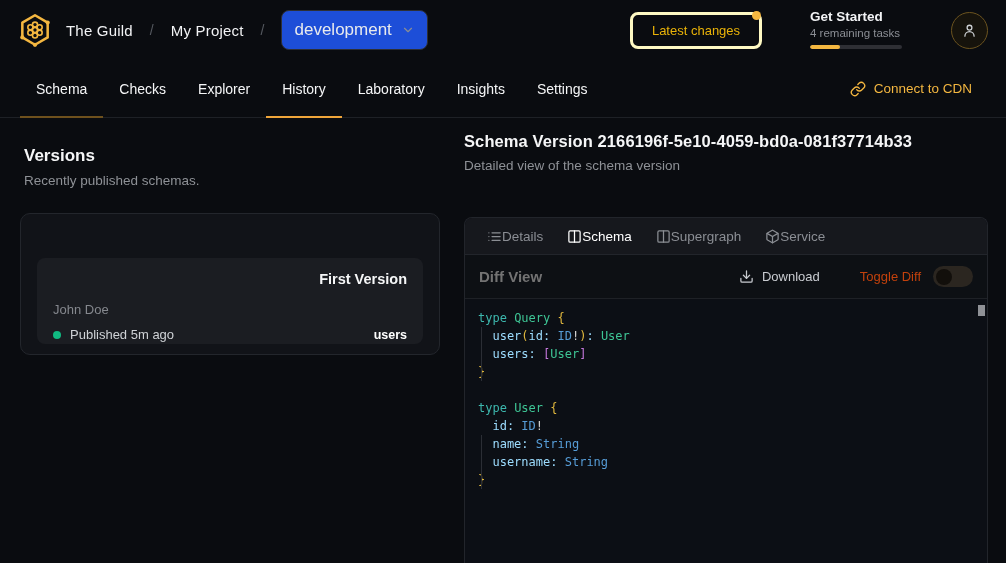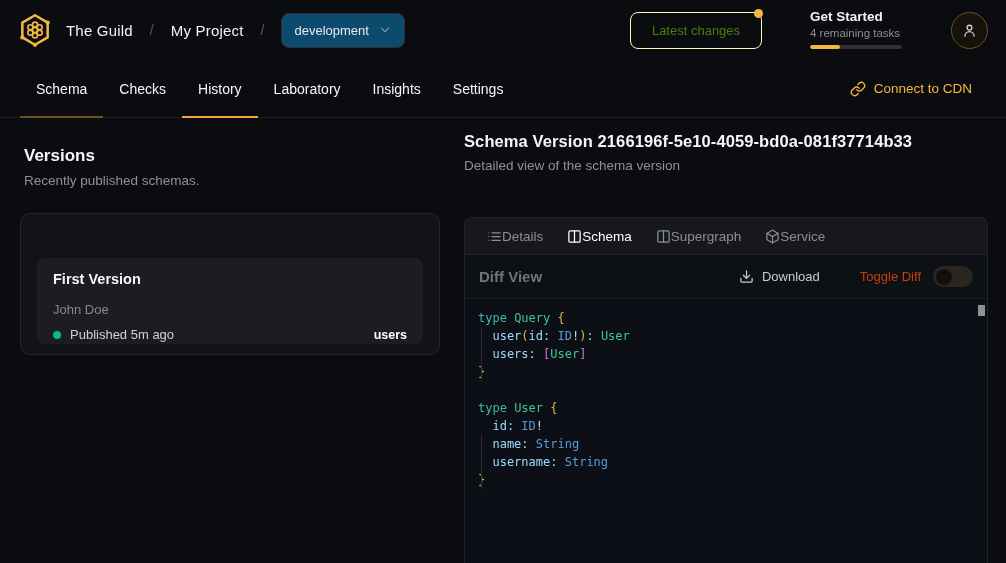--- a/index.html
+++ b/index.html
@@ -12,27 +12,27 @@
     overflow:hidden;
   }
   
   .header { position:absolute; top:0; left:0; width:1006px; height:60px; }
   .logo { position:absolute; left:16px; top:11px; width:38px; height:38px; }
   .crumbs { position:absolute; left:66px; top:0; height:60px; display:flex; align-items:center; gap:17px; font-size:15px; }
   .crumb { color:#f2f3f5; letter-spacing:.2px; cursor:pointer; }
   .crumb-sep { color:#565a61; font-size:14px; }
   .target-dd {
     display:flex; align-items:center; gap:9px;
-    background:#0c4a6e; border:1px solid #2d2f35; border-radius:8px;
-    padding:9px 12px; font-size:13px; color:#e8eaed; cursor:pointer;
+    background:#1d4ed8; border:1px solid #2d2f35; border-radius:8px;
+    padding:9px 12px; font-size:17px; color:#e8eaed; cursor:pointer;
   }
   .latest-btn {
     position:absolute; left:630px; top:12px; width:132px; height:37px;
-    border:1px solid #fef9c3; border-radius:8px; background:transparent;
-    color:#4d7c0f; font-size:13px; display:flex; align-items:center; justify-content:center;
+    border:3px solid #fef9c3; border-radius:8px; background:transparent;
+    color:#eab308; font-size:13px; display:flex; align-items:center; justify-content:center;
     cursor:pointer;
   }
   .latest-dot { position:absolute; top:-4px; right:-2px; width:9px; height:9px; border-radius:50%; background:#f4b740; }
   .get-started { position:absolute; left:810px; top:9px; width:96px; cursor:pointer; }
   .gs-title { font-size:13.5px; font-weight:600; color:#f2f3f5; }
   .gs-sub { margin-top:3px; font-size:11.5px; color:#8b8e94; }
   .gs-track { margin-top:6px; width:92px; height:4px; border-radius:2px; background:#2e2f34; overflow:hidden; }
   .gs-fill { height:100%; border-radius:2px; background:#f4b740; }
   .avatar {
     position:absolute; left:951px; top:12px; width:37px; height:37px; border-radius:50%;
@@ -50,21 +50,21 @@
   .versions-head { position:absolute; left:24px; top:146px; }
   .vh-title { font-size:17px; font-weight:700; color:#f5f6f7; }
   .vh-sub { margin-top:7px; font-size:13.5px; color:#8e9196; }
   .versions-card {
     position:absolute; left:20px; top:213px; width:420px; height:142px;
     background:#111318; border:1px solid #23262c; border-radius:10px; padding:12px 16px;
   }
   .version-item {
     margin-top:32px; background:#1b1d22; border-radius:8px; height:86px; padding:13px 16px; cursor:pointer;
   }
-  .vi-name { font-size:14.5px; font-weight:600; color:#f5f6f7; }
+  .vi-name { font-size:14.5px; font-weight:600; color:#f5f6f7;text-align:right; }
   .vi-author { margin-top:15px; font-size:13px; color:#85888e; }
   .vi-row { margin-top:10px; display:flex; align-items:center; font-size:13px; color:#cfd2d6; }
   .vi-dot { width:8px; height:8px; border-radius:50%; background:#10b981; margin-right:9px; }
   .vi-service { margin-left:auto; font-size:12.5px; font-weight:700; color:#ffffff; }
   
   .detail-head { position:absolute; left:464px; top:132px; width:530px; }
   .dh-title { font-size:16.5px; font-weight:700; color:#f5f6f7; letter-spacing:.1px; }
   .dh-sub { margin-top:7px; font-size:13.5px; color:#8e9196; }
   .detail-panel {
     position:absolute; left:464px; top:217px; width:524px; height:346px;
@@ -161,20 +161,24 @@
 
 <div class="nav">
   <div class="nav-tab dimmed">
     <span>Schema</span>
       <span class="tab-line"></span>
   </div>
   <div class="nav-tab">
     <span>Checks</span>
       <span class="tab-line"></span>
   </div>
+  <div class="nav-tab">
+    <span>Explorer</span>
+      <span class="tab-line"></span>
+  </div>
   <div class="nav-tab active">
     <span>History</span>
       <span class="tab-line"></span>
   </div>
   <div class="nav-tab">
     <span>Laboratory</span>
       <span class="tab-line"></span>
   </div>
   <div class="nav-tab">
     <span>Insights</span>

